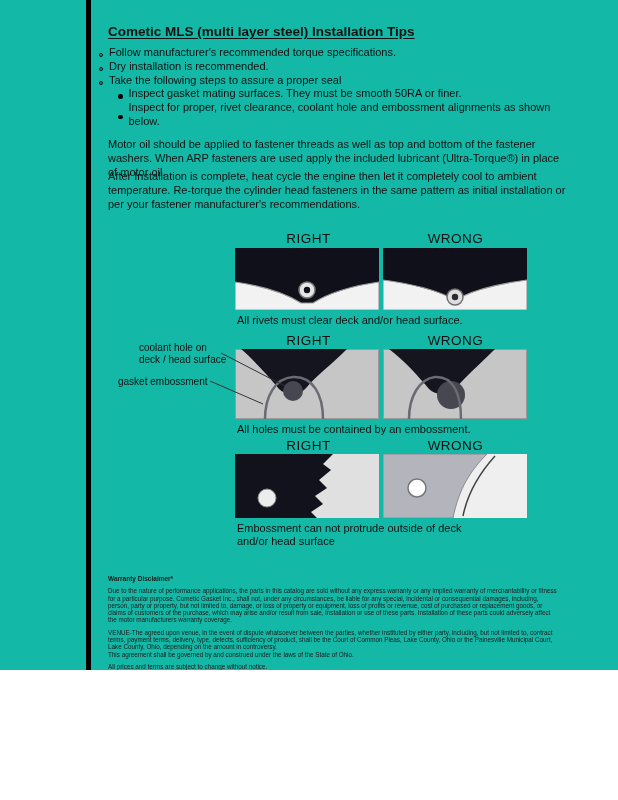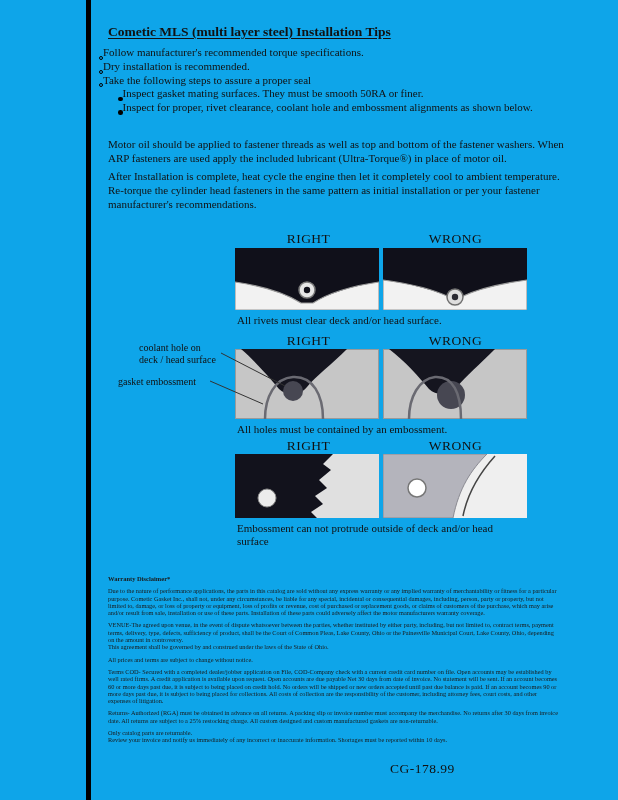--- a/index.html
+++ b/index.html
@@ -1,25 +1,25 @@
 <!DOCTYPE html>
 <html><head>
 <meta charset="utf-8">
 <style>
   * { margin:0; padding:0; box-sizing:border-box; }
   html,body { background:#ffffff; }
   body { font-family:"Liberation Sans", sans-serif; color:#111; }
-  .page { position:relative; width:618px; height:800px; background:#0ea5e9; overflow:hidden;font-family:Liberation Serif, serif; }
+  .page { position:relative; width:618px; height:670px; background:#14b8a6; overflow:hidden; }
   .spine { position:absolute; left:86px; top:0; width:5px; height:800px; background:#000; }
 
   .title { position:absolute; left:108px; top:24px; font-size:13.5px; font-weight:bold;
            text-decoration:underline; text-underline-offset:2px; white-space:nowrap; }
 
   .bullets { position:absolute; left:99px; top:46px; font-size:11px; line-height:13.8px; width:470px; }
-  .b { display:flex; align-items:flex-end; }
+  .b { display:flex; align-items:center; gap:6px; }
   .sub { padding-left:19px; }
   .mk { flex:0 0 auto; border-radius:50%; margin-top:4.5px; }
   .mk.o { width:4px; height:4px; border:1.2px solid #000; }
   .mk.f { width:4.5px; height:4.5px; background:#000; }
 
   .diesel-h { position:absolute; left:108px; top:117px; font-size:12.5px; font-weight:bold; }
   .para { position:absolute; left:108px; width:458px; font-size:11px; line-height:14px; }
   .p1 { top:137px; }
   .p2 { top:169px; }
   .note { position:absolute; left:108px; top:214px; font-size:11px; }

